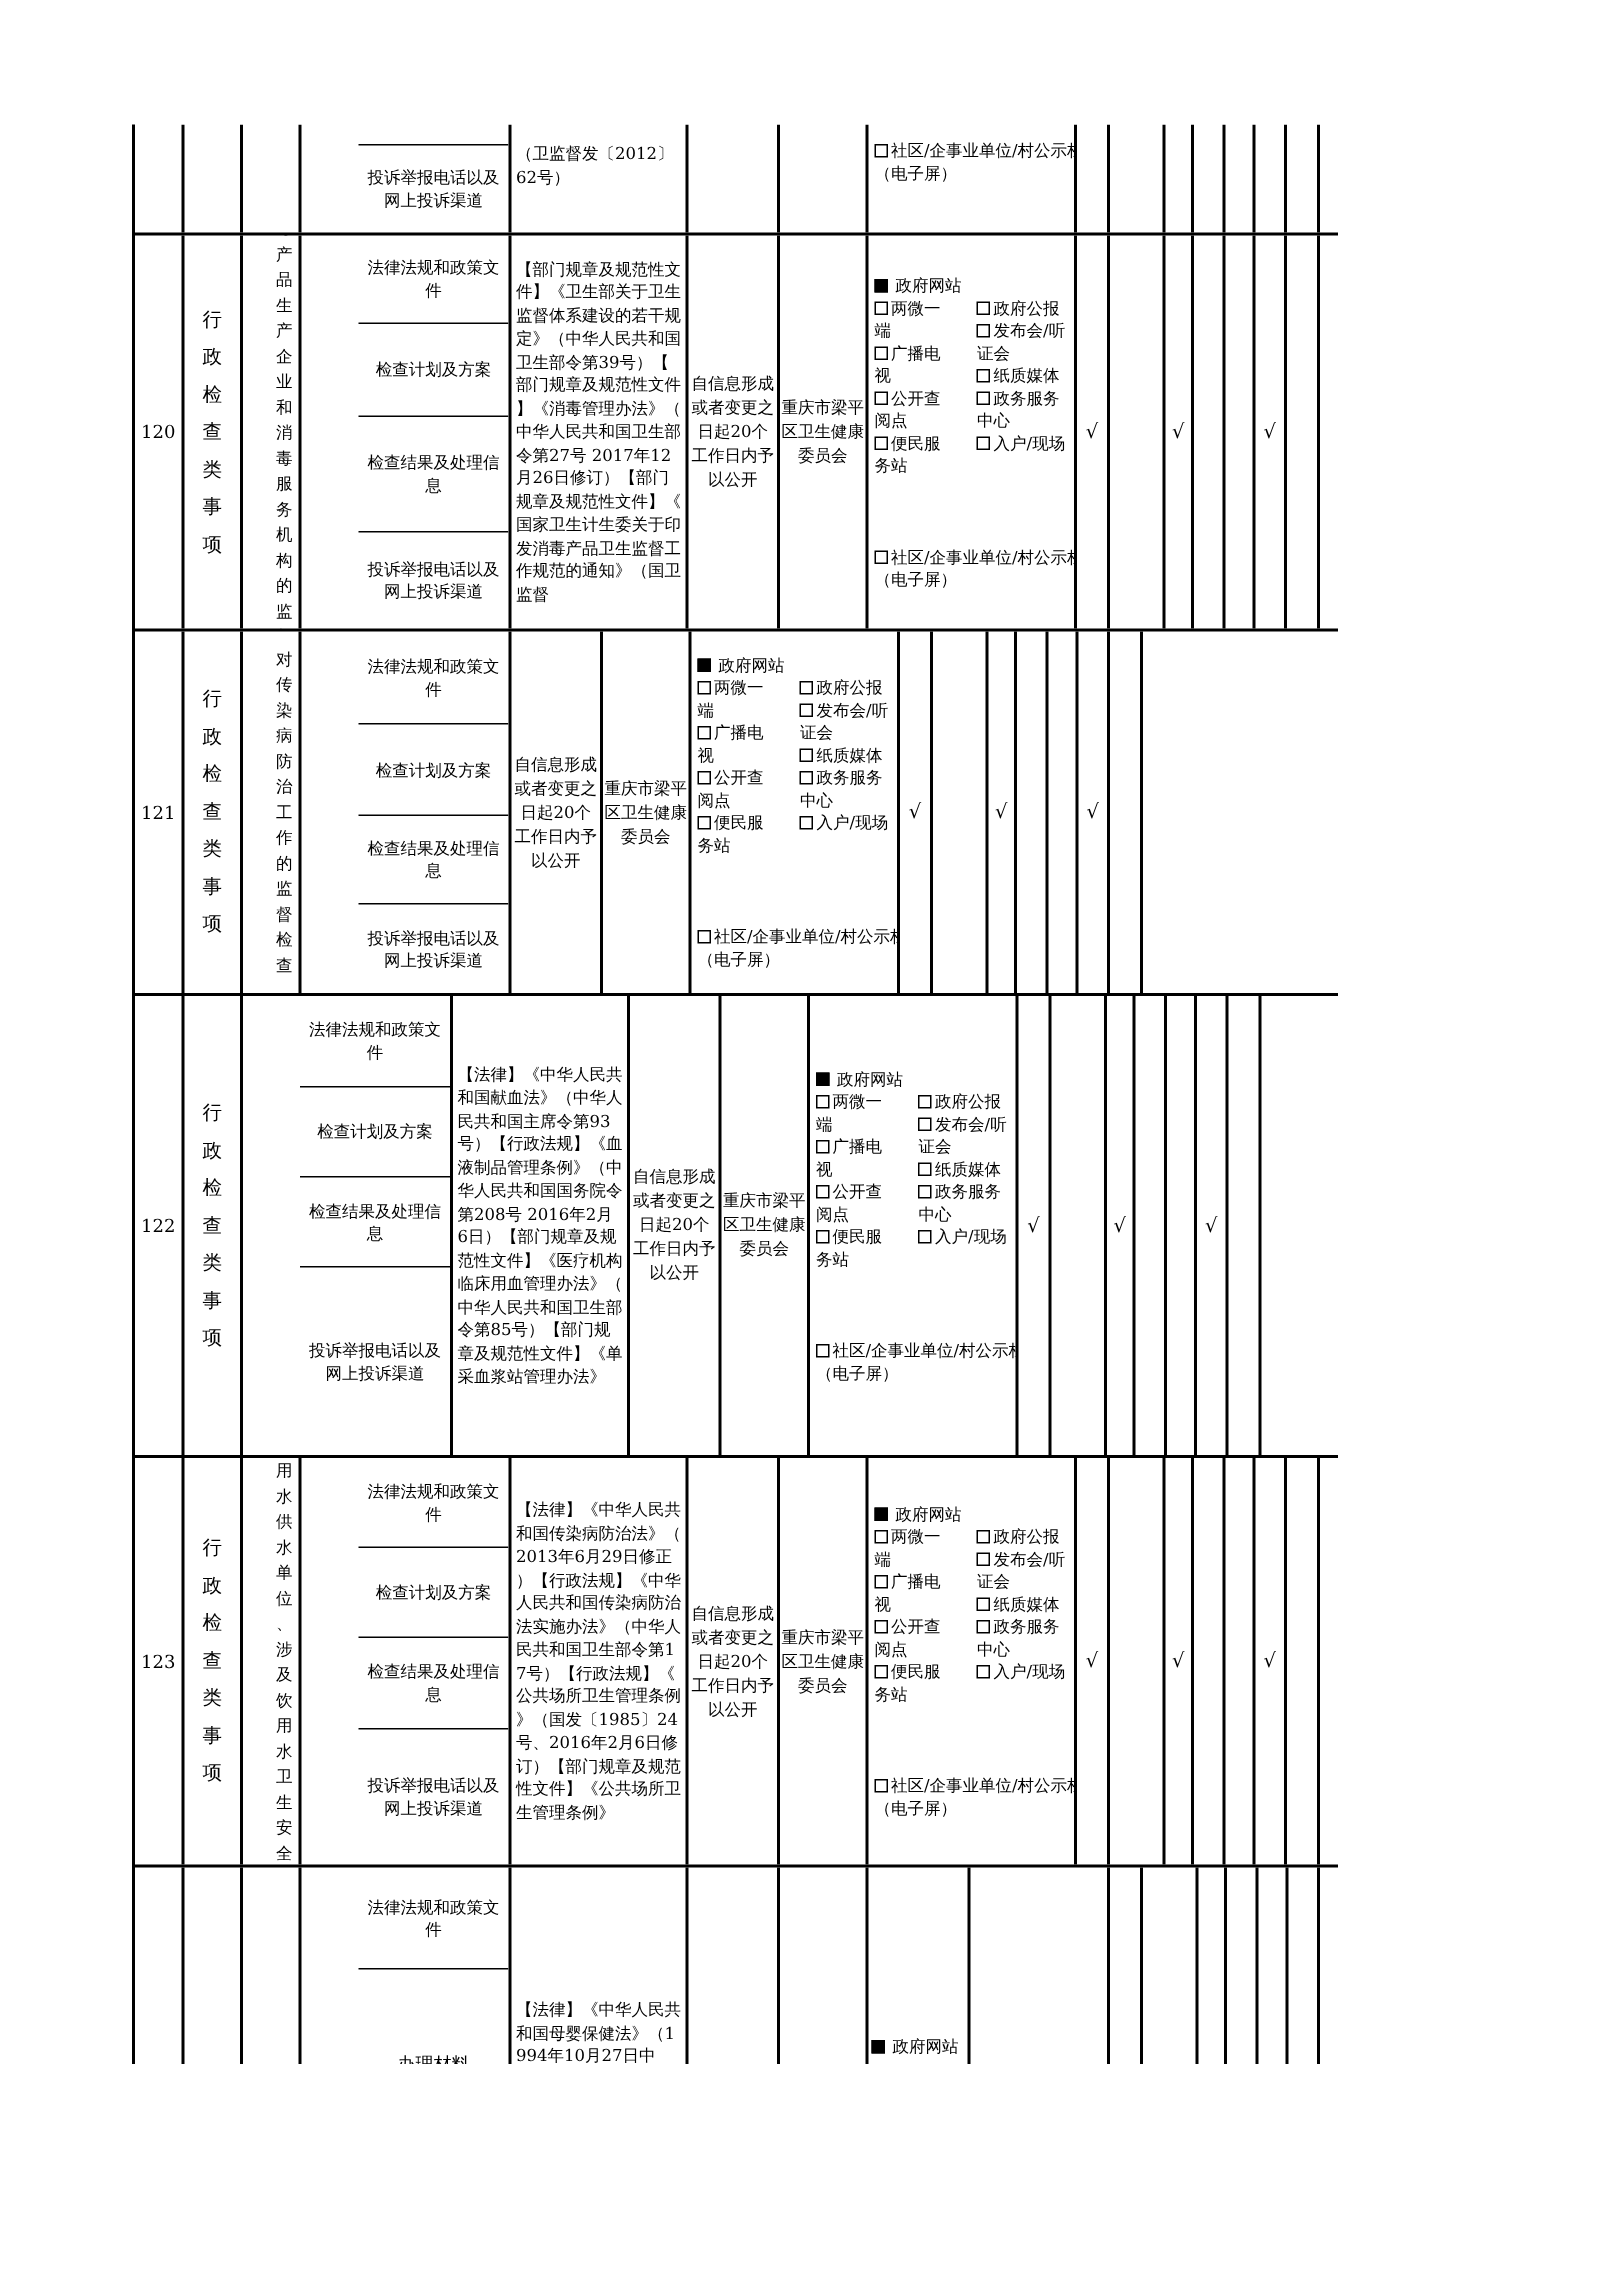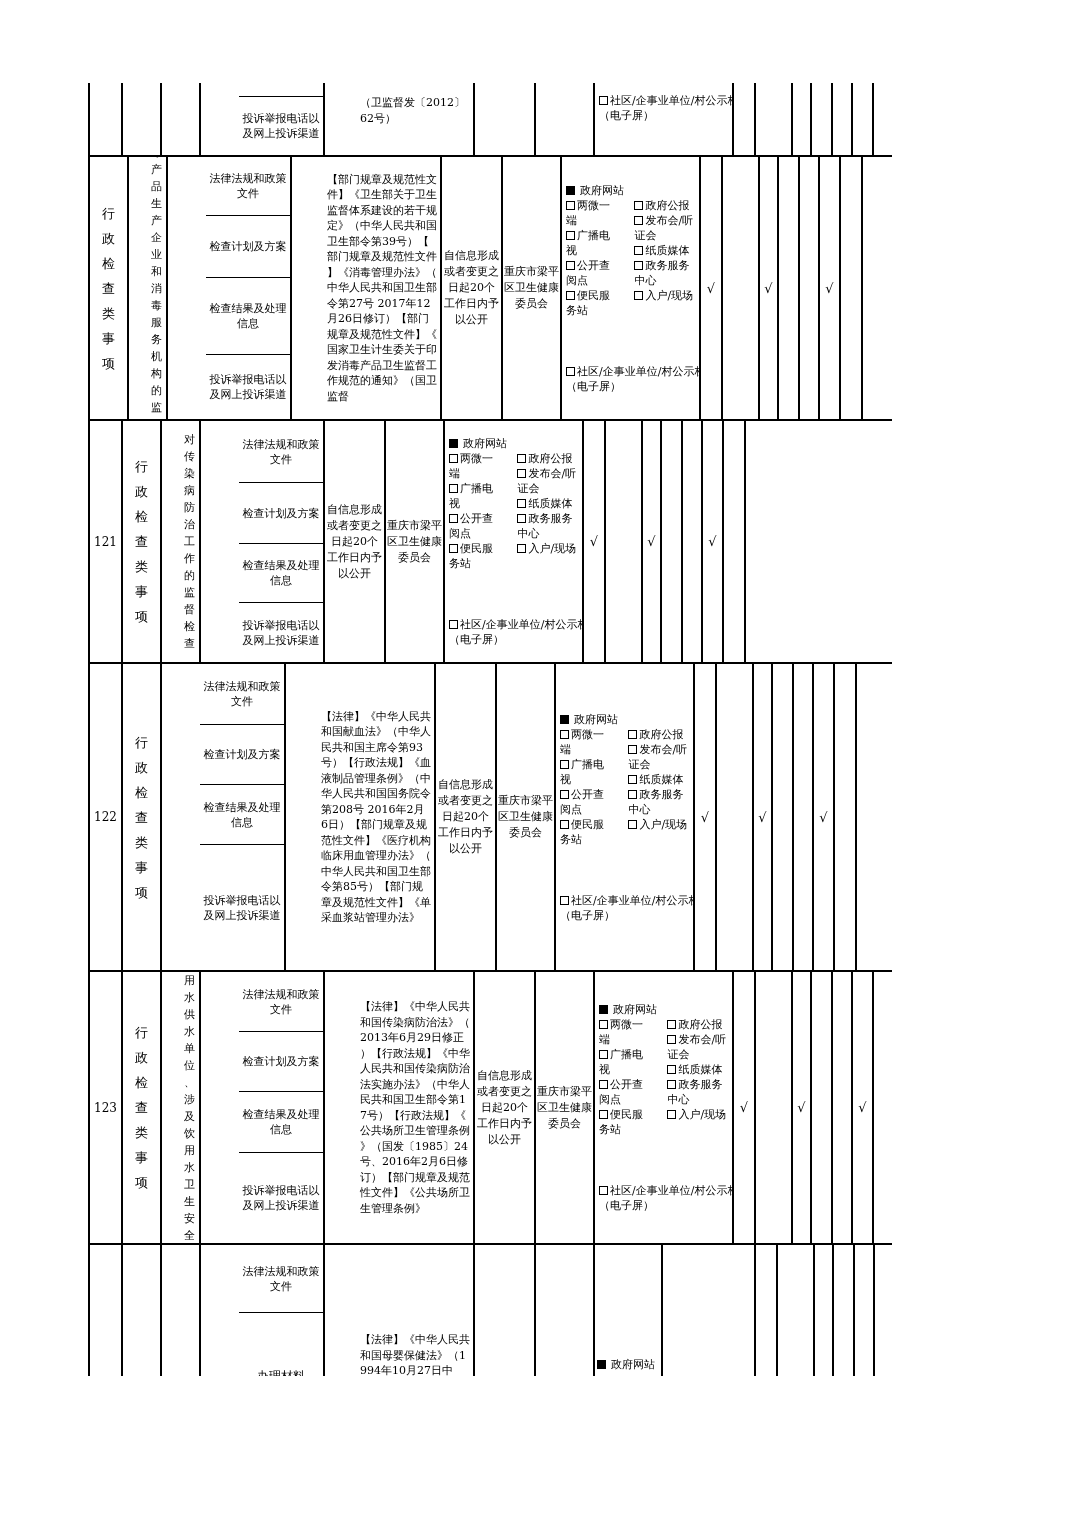--- a/index.html
+++ b/index.html
@@ -17,22 +17,22 @@
   .r0 { height: 74px; }
   .r1 { height: 264px; }
   .r2 { height: 243px; }
   .r3 { height: 308px; }
   .r4 { height: 273px; }
   .r5 { height: 131px; border-bottom: none; }
   .cell { border-right: 2px solid #000; flex: none; position: relative; overflow: hidden; }
   .c-num  { width: 33px; }
   .c-cat  { width: 39px; }
   .c-tgt  { width: 39px; padding-left: 21px; }
-  .c-sub  { width: 124px; display: flex; flex-direction: column; padding-left: 38px; }
-  .c-law  { width: 118px; margin-left: 32px; }
+  .c-sub  { width: 140px; display: flex; flex-direction: column; padding-left: 38px; }
+  .c-law  { width: 118px; }
   .c-time { width: 61px; }
   .c-dept { width: 59px; }
   .c-chan { width: 139px; }
   .c-cha  { width: 68px; }
   .c-chb  { width: 93px; }
   .n1 { width: 22px; } .n2 { width: 37px; } .n3 { width: 19px; }
   .n4 { width: 21px; } .n5 { width: 20px; } .n6 { width: 21px; } .n7 { width: 22px; }
   .center { display: flex; align-items: center; justify-content: center; text-align: center; }
   .num { font-size: 12px; }
   .vert { width: 14px; font-size: 13px; line-height: 25px; text-align: center; word-break: break-all; }
@@ -94,20 +94,21 @@
       <div class="cell n1 chk"></div>
       <div class="cell n2 chk"></div>
       <div class="cell n3 chk"></div>
       <div class="cell n4 chk"></div>
       <div class="cell n5 chk"></div>
       <div class="cell n6 chk"></div>
       <div class="cell n7 chk"></div>
     </div>
 
     <div class="row r1">
+      <div class="cell c-num center num">120</div>
       <div class="cell c-cat center">
         <div class="vert">行政检查类事项</div>
       </div>
       <div class="cell c-tgt center">
         <div class="tgt">对消毒产品生产企业和消毒服务机构的监督检查</div>
       </div>
       <div class="cell c-sub">
         <div class="subcell" style="height:59px">法律法规和政策文件</div>
         <div class="subcell" style="height:62px">检查计划及方案</div>
         <div class="subcell" style="height:77px">检查结果及处理信息</div>

